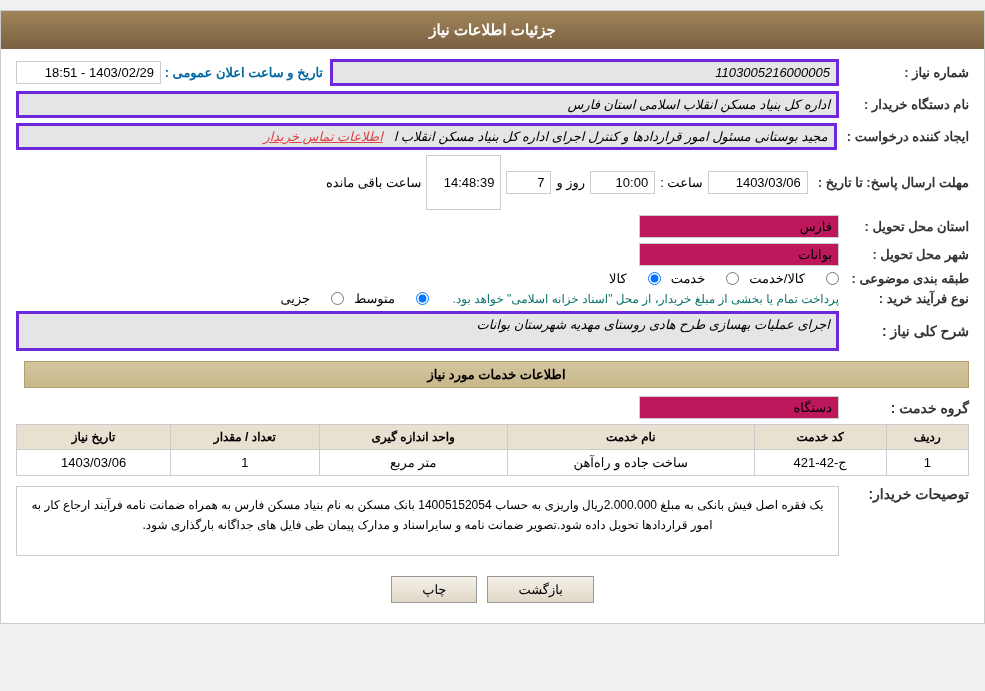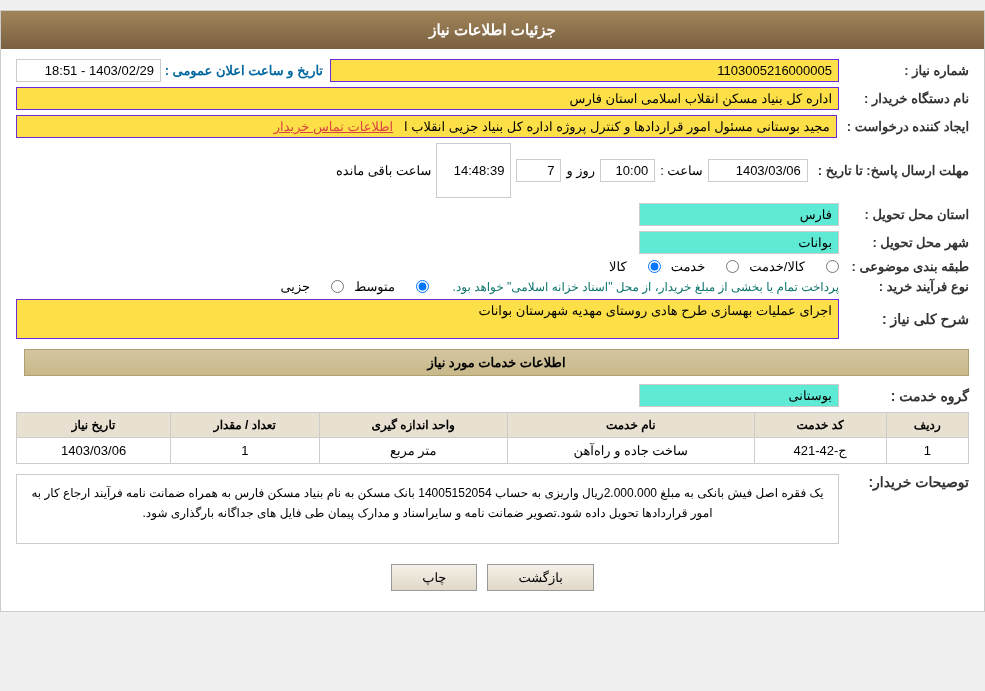--- a/index.html
+++ b/index.html
@@ -43,29 +43,30 @@
     }
     .label {
       font-weight: bold;
       color: #333;
       min-width: 130px;
       text-align: right;
       padding-left: 10px;
       white-space: nowrap;
     }
     .value-box {
-      border: 1px solid #6d28d9;
-      background: #fde047;
+      border: 3px solid #6d28d9;
+      background: #e5e5e5;
       padding: 3px 6px;
       min-height: 22px;
       flex: 1;
+      font-style: italic;
     }
     .value-box-sm {
       border: 1px solid #ccc;
-      background: #5eead4;
+      background: #be185d;
       padding: 3px 6px;
       min-height: 22px;
       width: 200px;
     }
     .contact-link {
       color: #d44;
       text-decoration: underline;
       cursor: pointer;
       white-space: nowrap;
     }
@@ -79,21 +80,21 @@
     .date-box {
       border: 1px solid #ccc;
       padding: 3px 6px;
       background: #fff;
       width: 100px;
     }
     .time-box {
       border: 1px solid #ccc;
       padding: 3px 6px;
       background: #fff;
-      width: 55px;
+      width: 65px;
     }
     .remaining-box {
       border: 1px solid #ccc;
       padding: 19px 6px;
       background: #fff;
       width: 75px;
     }
     
     .radio-group {
       display: flex;
@@ -182,21 +183,21 @@
     </div>
 
     <div class="info-row">
       <span class="label">نام دستگاه خریدار :</span>
       <div class="value-box">اداره کل بنیاد مسکن انقلاب اسلامی استان فارس</div>
     </div>
 
     <div class="info-row">
       <span class="label">ایجاد کننده درخواست :</span>
       <div class="value-box" style="flex:1;">
-        <span>مجید بوستانی مسئول امور قراردادها و کنترل پروژه اداره کل بنیاد جزیی انقلاب ا</span>
+        <span>مجید بوستانی مسئول امور قراردادها و کنترل اجرای اداره کل بنیاد مسکن انقلاب ا</span>
         &nbsp;
         <span class="contact-link">اطلاعات تماس خریدار</span>
       </div>
     </div>
 
     <div class="info-row">
       <span class="label">مهلت ارسال پاسخ: تا تاریخ :</span>
       <div class="datetime-row">
         <div class="date-box">1403/03/06</div>
         <span>ساعت :</span>
@@ -254,21 +255,21 @@
 
     <div class="info-row">
       <span class="label" style="font-weight:bold; font-size:14px;">شرح کلی نیاز :</span>
       <div class="value-box" style="min-height:40px; position:relative;">اجرای عملیات بهسازی طرح هادی روستای مهدیه شهرستان بوانات</div>
     </div>
 
     <div class="section-title">اطلاعات خدمات مورد نیاز</div>
 
     <div class="info-row">
       <span class="label" style="font-weight:bold; font-size:14px;">گروه خدمت :</span>
-      <div class="value-box-sm">بوستانی</div>
+      <div class="value-box-sm">دستگاه</div>
     </div>
 
     <table class="data-table">
       <thead>
         <tr>
           <th>ردیف</th>
           <th>کد خدمت</th>
           <th>نام خدمت</th>
           <th>واحد اندازه گیری</th>
           <th>تعداد / مقدار</th>

